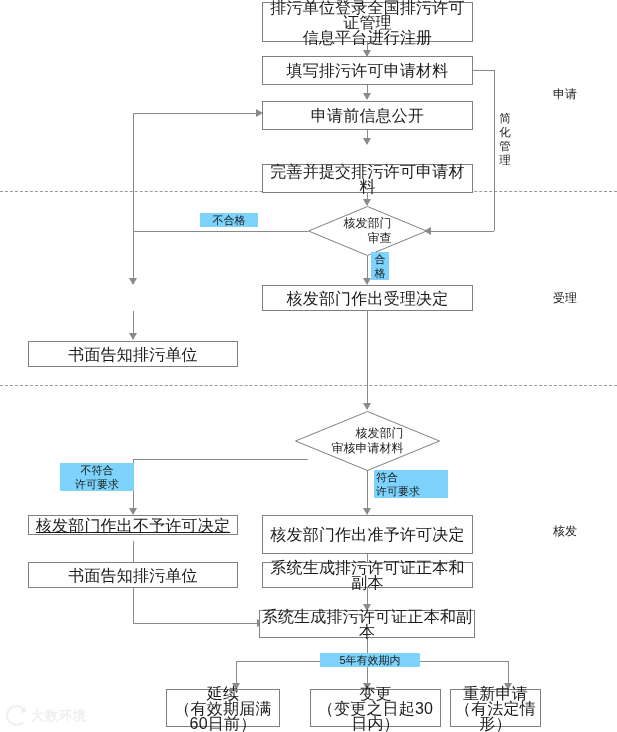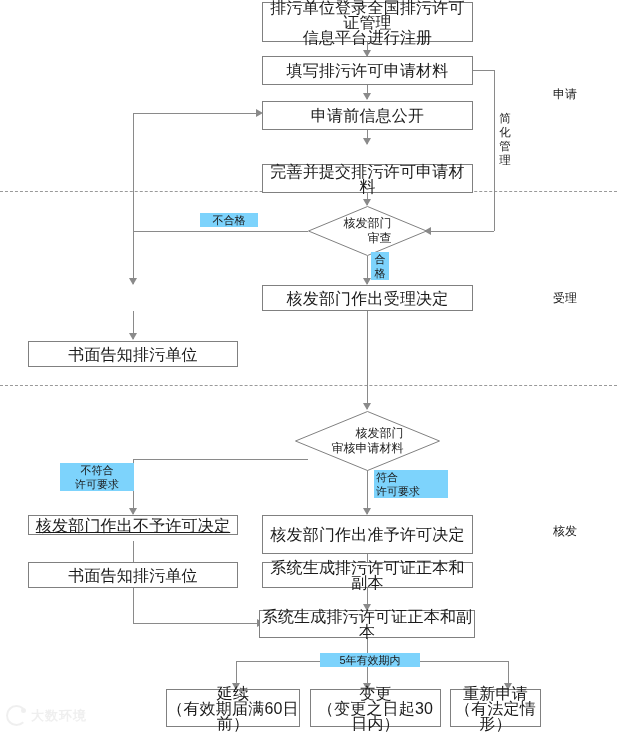--- a/index.html
+++ b/index.html
@@ -261,21 +261,21 @@
   <div class="node" style="left:28px;top:515px;width:210px;height:20px;text-decoration:underline;">核发部门作出不予许可决定</div>
 
   <div class="node" style="left:28px;top:562px;width:210px;height:26px;">书面告知排污单位</div>
 
   <div class="node" style="left:262px;top:515px;width:211px;height:39px;">核发部门作出准予许可决定</div>
 
   <div class="node" style="left:262px;top:562px;width:211px;height:26px;">系统生成排污许可证正本和副本</div>
 
   <div class="node" style="left:259px;top:610px;width:216px;height:28px;">系统生成排污许可证正本和副本</div>
 
-  <div class="node" style="left:166px;top:689px;width:134px;height:38px;">延续
+  <div class="node" style="left:166px;top:689px;width:114px;height:38px;">延续
 （有效期届满60日前）</div>
 
   <div class="node" style="left:310px;top:689px;width:131px;height:38px;">变更
 （变更之日起30日内）</div>
 
   <div class="node" style="left:450px;top:689px;width:91px;height:38px;">重新申请
 （有法定情形）</div>
 
   <div class="watermark">
     <div class="wm-logo"></div>

